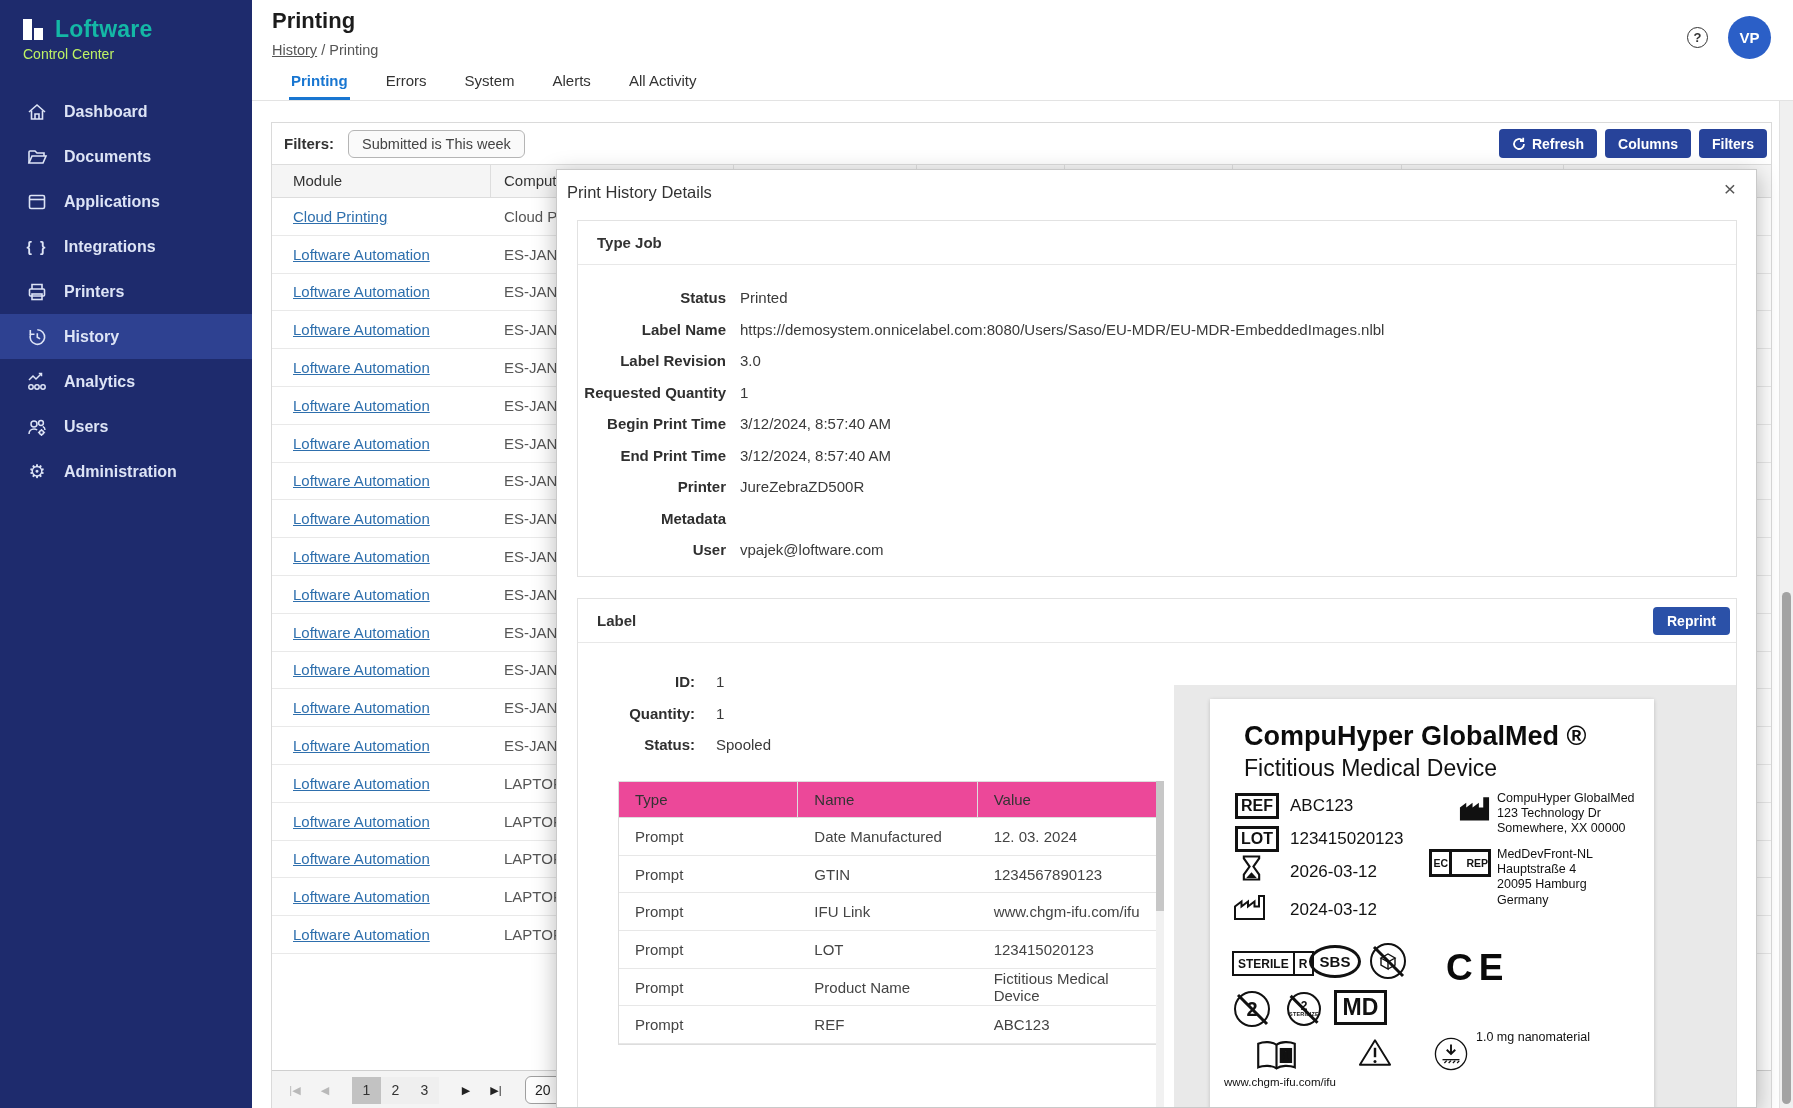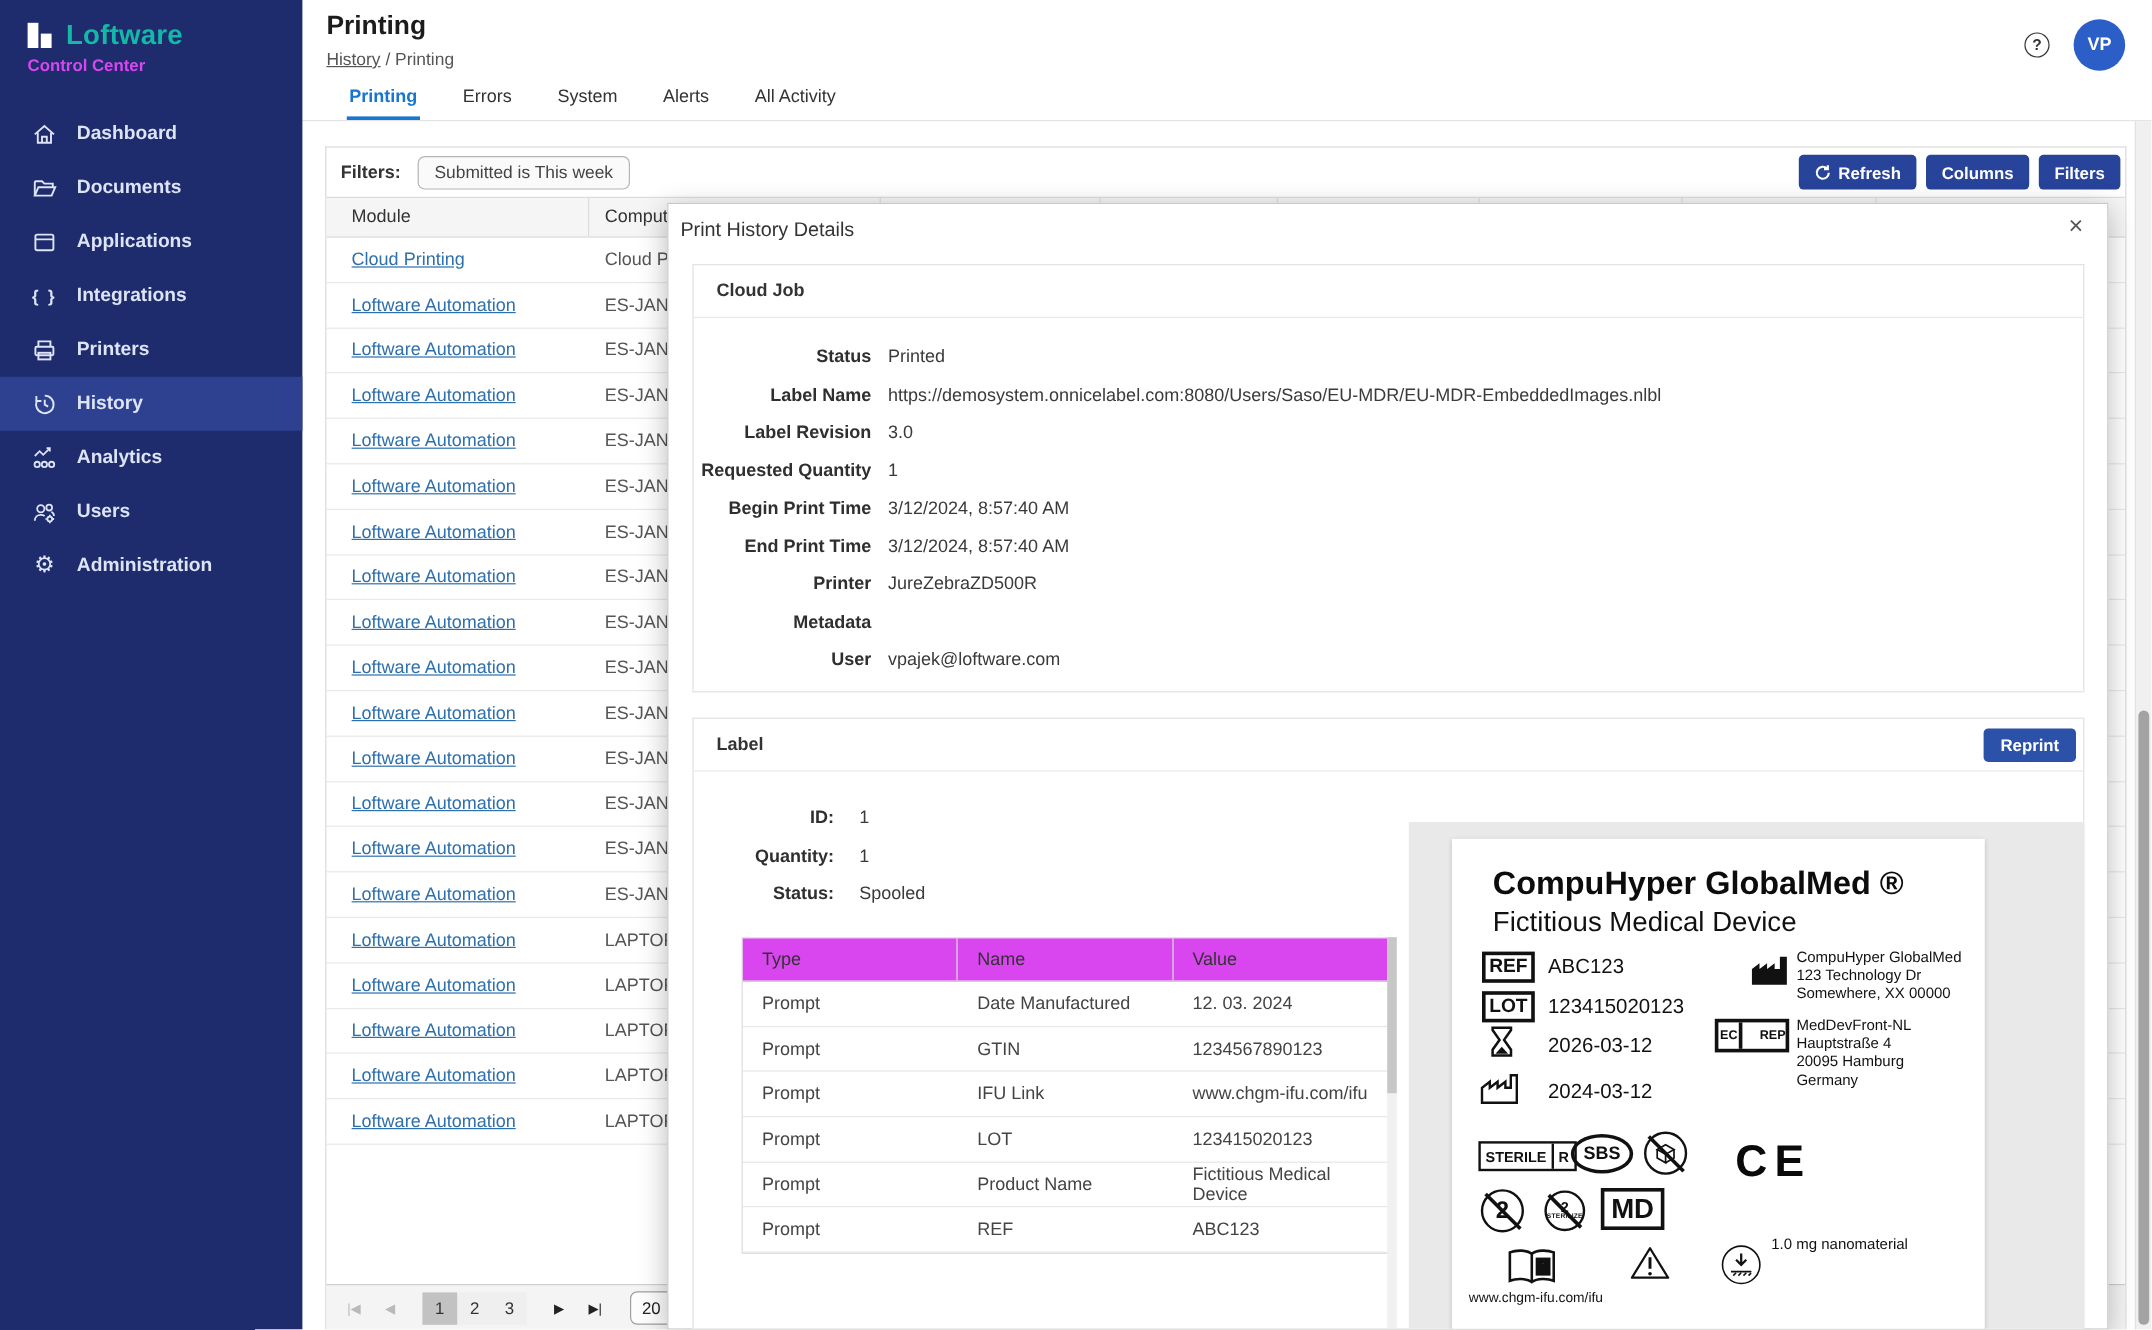--- a/index.html
+++ b/index.html
@@ -4,21 +4,21 @@
 <style>
   * { margin:0; padding:0; box-sizing:border-box; }
   html,body { width:1793px; height:1108px; overflow:hidden; }
   body { font-family:"Liberation Sans","DejaVu Sans",sans-serif; background:#fff; position:relative; color:#333; }
 
   
   .sidebar { position:absolute; left:0; top:0; width:252px; height:1108px; background:var(--sidebar-bg,#1e2b6d); z-index:5; }
   .logo-row { display:flex; align-items:center; gap:9px; padding:16px 0 0 22px; }
   .logo-mark svg { display:block; }
   .logo-text { color:#14b8a6; font-size:23px; font-weight:bold; letter-spacing:.2px; }
-  .logo-sub { color:#d946ef; font-size:14px; font-weight:700; padding:3px 0 0 23px; }
+  .logo-sub { color:#bef264; font-size:14px; font-weight:400; padding:3px 0 0 23px; }
   .nav { position:absolute; top:89px; left:0; right:0; }
   .nav-item { display:flex; align-items:center; height:45px; padding-left:26px; gap:16px; color:#dde4f6; cursor:pointer; }
   .nav-item.selected { background:var(--sidebar-sel,#2e4191); }
   .nav-ico { width:22px; height:22px; display:flex; align-items:center; justify-content:center; }
   .nav-ico svg { display:block; }
   .nav-lbl { font-size:16px; font-weight:600; }
   .braces { font-size:14px; font-weight:700; letter-spacing:2px; }
 
   
   .main-header { position:absolute; left:252px; top:0; width:1541px; height:63px; background:#fff; }
@@ -76,21 +76,21 @@
   .fields { padding-top:17px; }
   .fld { height:31.5px; display:flex; align-items:center; font-size:15px; }
   .flbl { width:148px; text-align:right; font-weight:700; color:#2f2f2f; flex:none; }
   .fval { margin-left:14px; color:#3a3a3a; white-space:nowrap; }
   .fields2 { padding-top:23px; }
   .fld2 .flbl { width:117px; }
   .fld2 .fval { margin-left:21px; }
   .reprint-btn { position:absolute; right:6px; top:8px; height:28px; background:var(--reprint-blue,#2b51a8); color:#fff; font-size:14px; font-weight:700; border-radius:4px; display:flex; align-items:center; padding:0 14px; cursor:pointer; }
 
   .ptable { position:absolute; left:40px; top:182px; width:540px; border:1px solid #ddd; font-size:15px; background:#fff; }
-  .pt-head { display:flex; height:36px; background:#d946ef; border-bottom:1px solid #ddd; align-items:stretch; color:#333; }
+  .pt-head { display:flex; height:36px; background:#ec4899; border-bottom:1px solid #ddd; align-items:stretch; color:#333; }
   .pt-col { width:180px; display:flex; align-items:center; padding-left:16px; }
   .pt-head .pt-col { border-right:1px solid #ddd; }
   .pt-head .pt-col:last-child { border-right:none; }
   .pt-row { display:flex; height:37.7px; align-items:center; border-bottom:1px solid #e7e7e7; color:#444; }
   .pt-row .pt-col { align-self:stretch; }
   .pscroll { position:absolute; left:578px; top:182px; width:8px; height:326px; background:#f1f1f1; }
   .pthumb { position:absolute; left:0; right:0; top:0; height:130px; background:#c7c7c7; }
 
   
   .preview { position:absolute; left:596px; top:86px; width:562px; height:474px; background:#e9e9e9; }
@@ -384,21 +384,21 @@
 
 <div class="v-scroll">
     <div class="v-thumb"></div>
   </div>
 
 <section class="modal">
   <div class="modal-title">Print History Details</div>
   <span class="modal-close">×</span>
 
   <div class="card card-pj">
-    <div class="card-head">Cloud Job</div>
+    <div class="card-head">Type Job</div>
     <div class="fields">
         <div class="fld">
           <span class="flbl">Status</span>
           <span class="fval">Printed</span>
         </div>
         <div class="fld">
           <span class="flbl">Label Name</span>
           <span class="fval">https://demosystem.onnicelabel.com:8080/Users/Saso/EU-MDR/EU-MDR-EmbeddedImages.nlbl</span>
         </div>
         <div class="fld">

